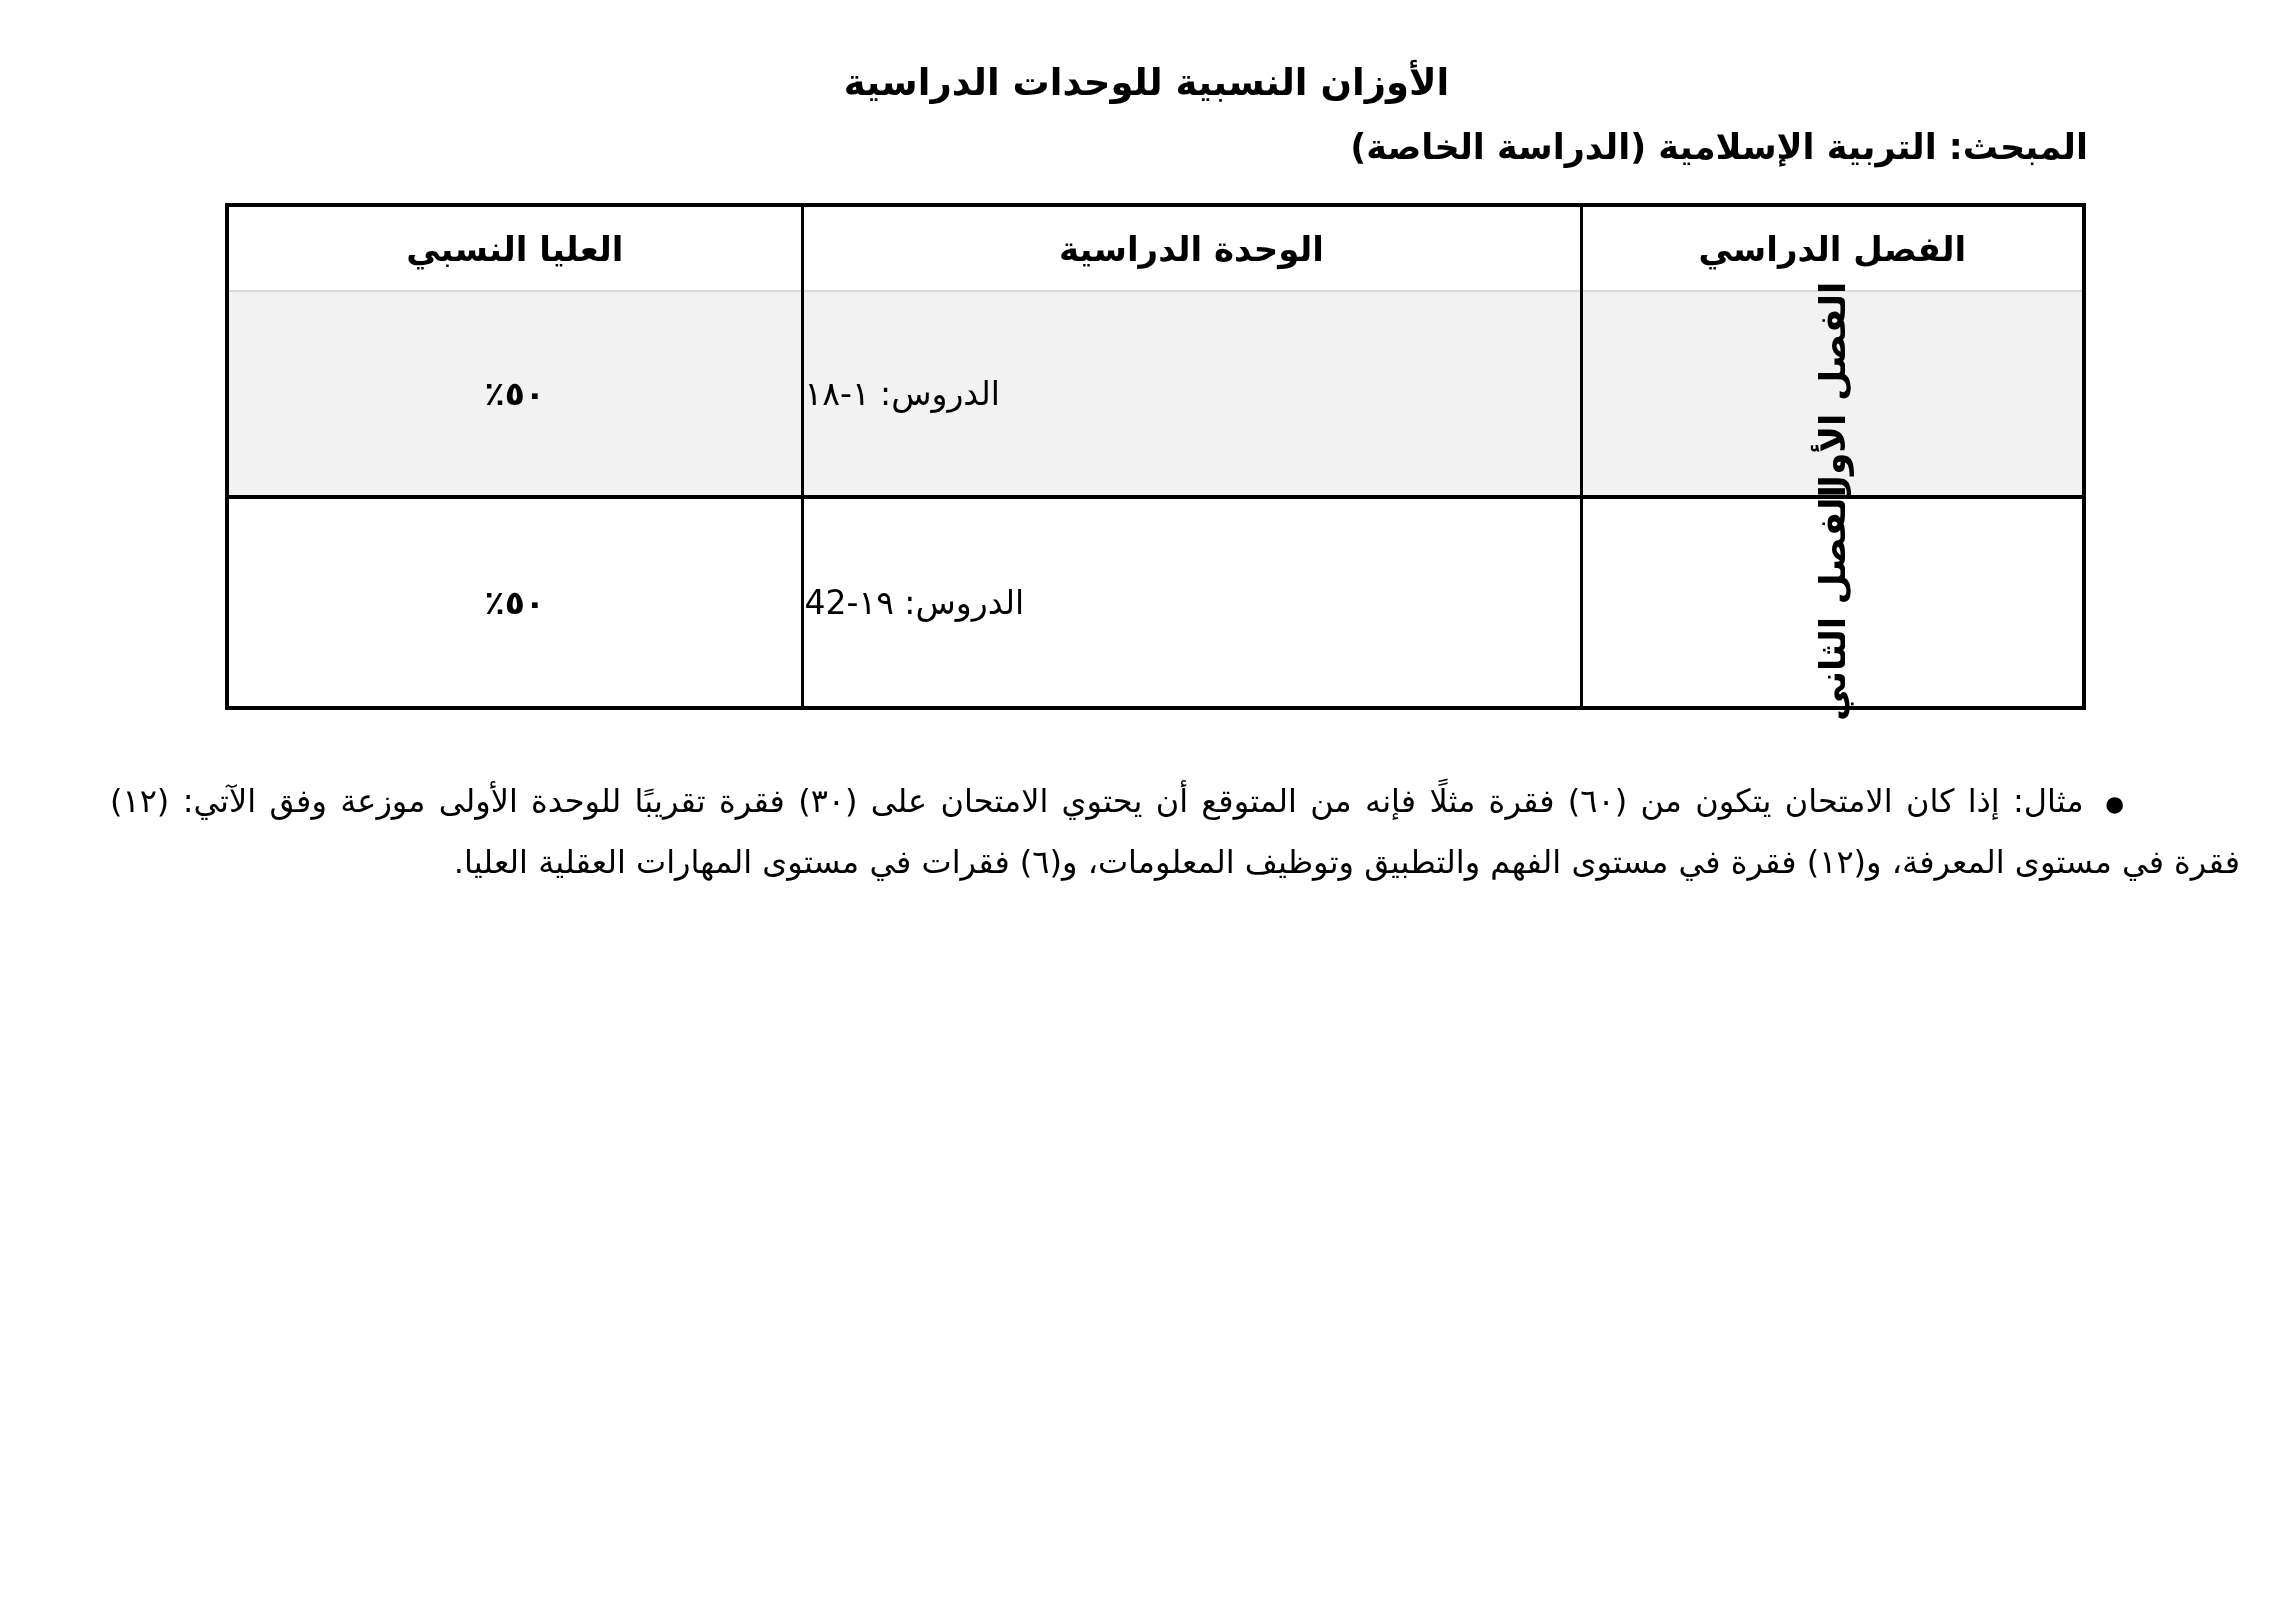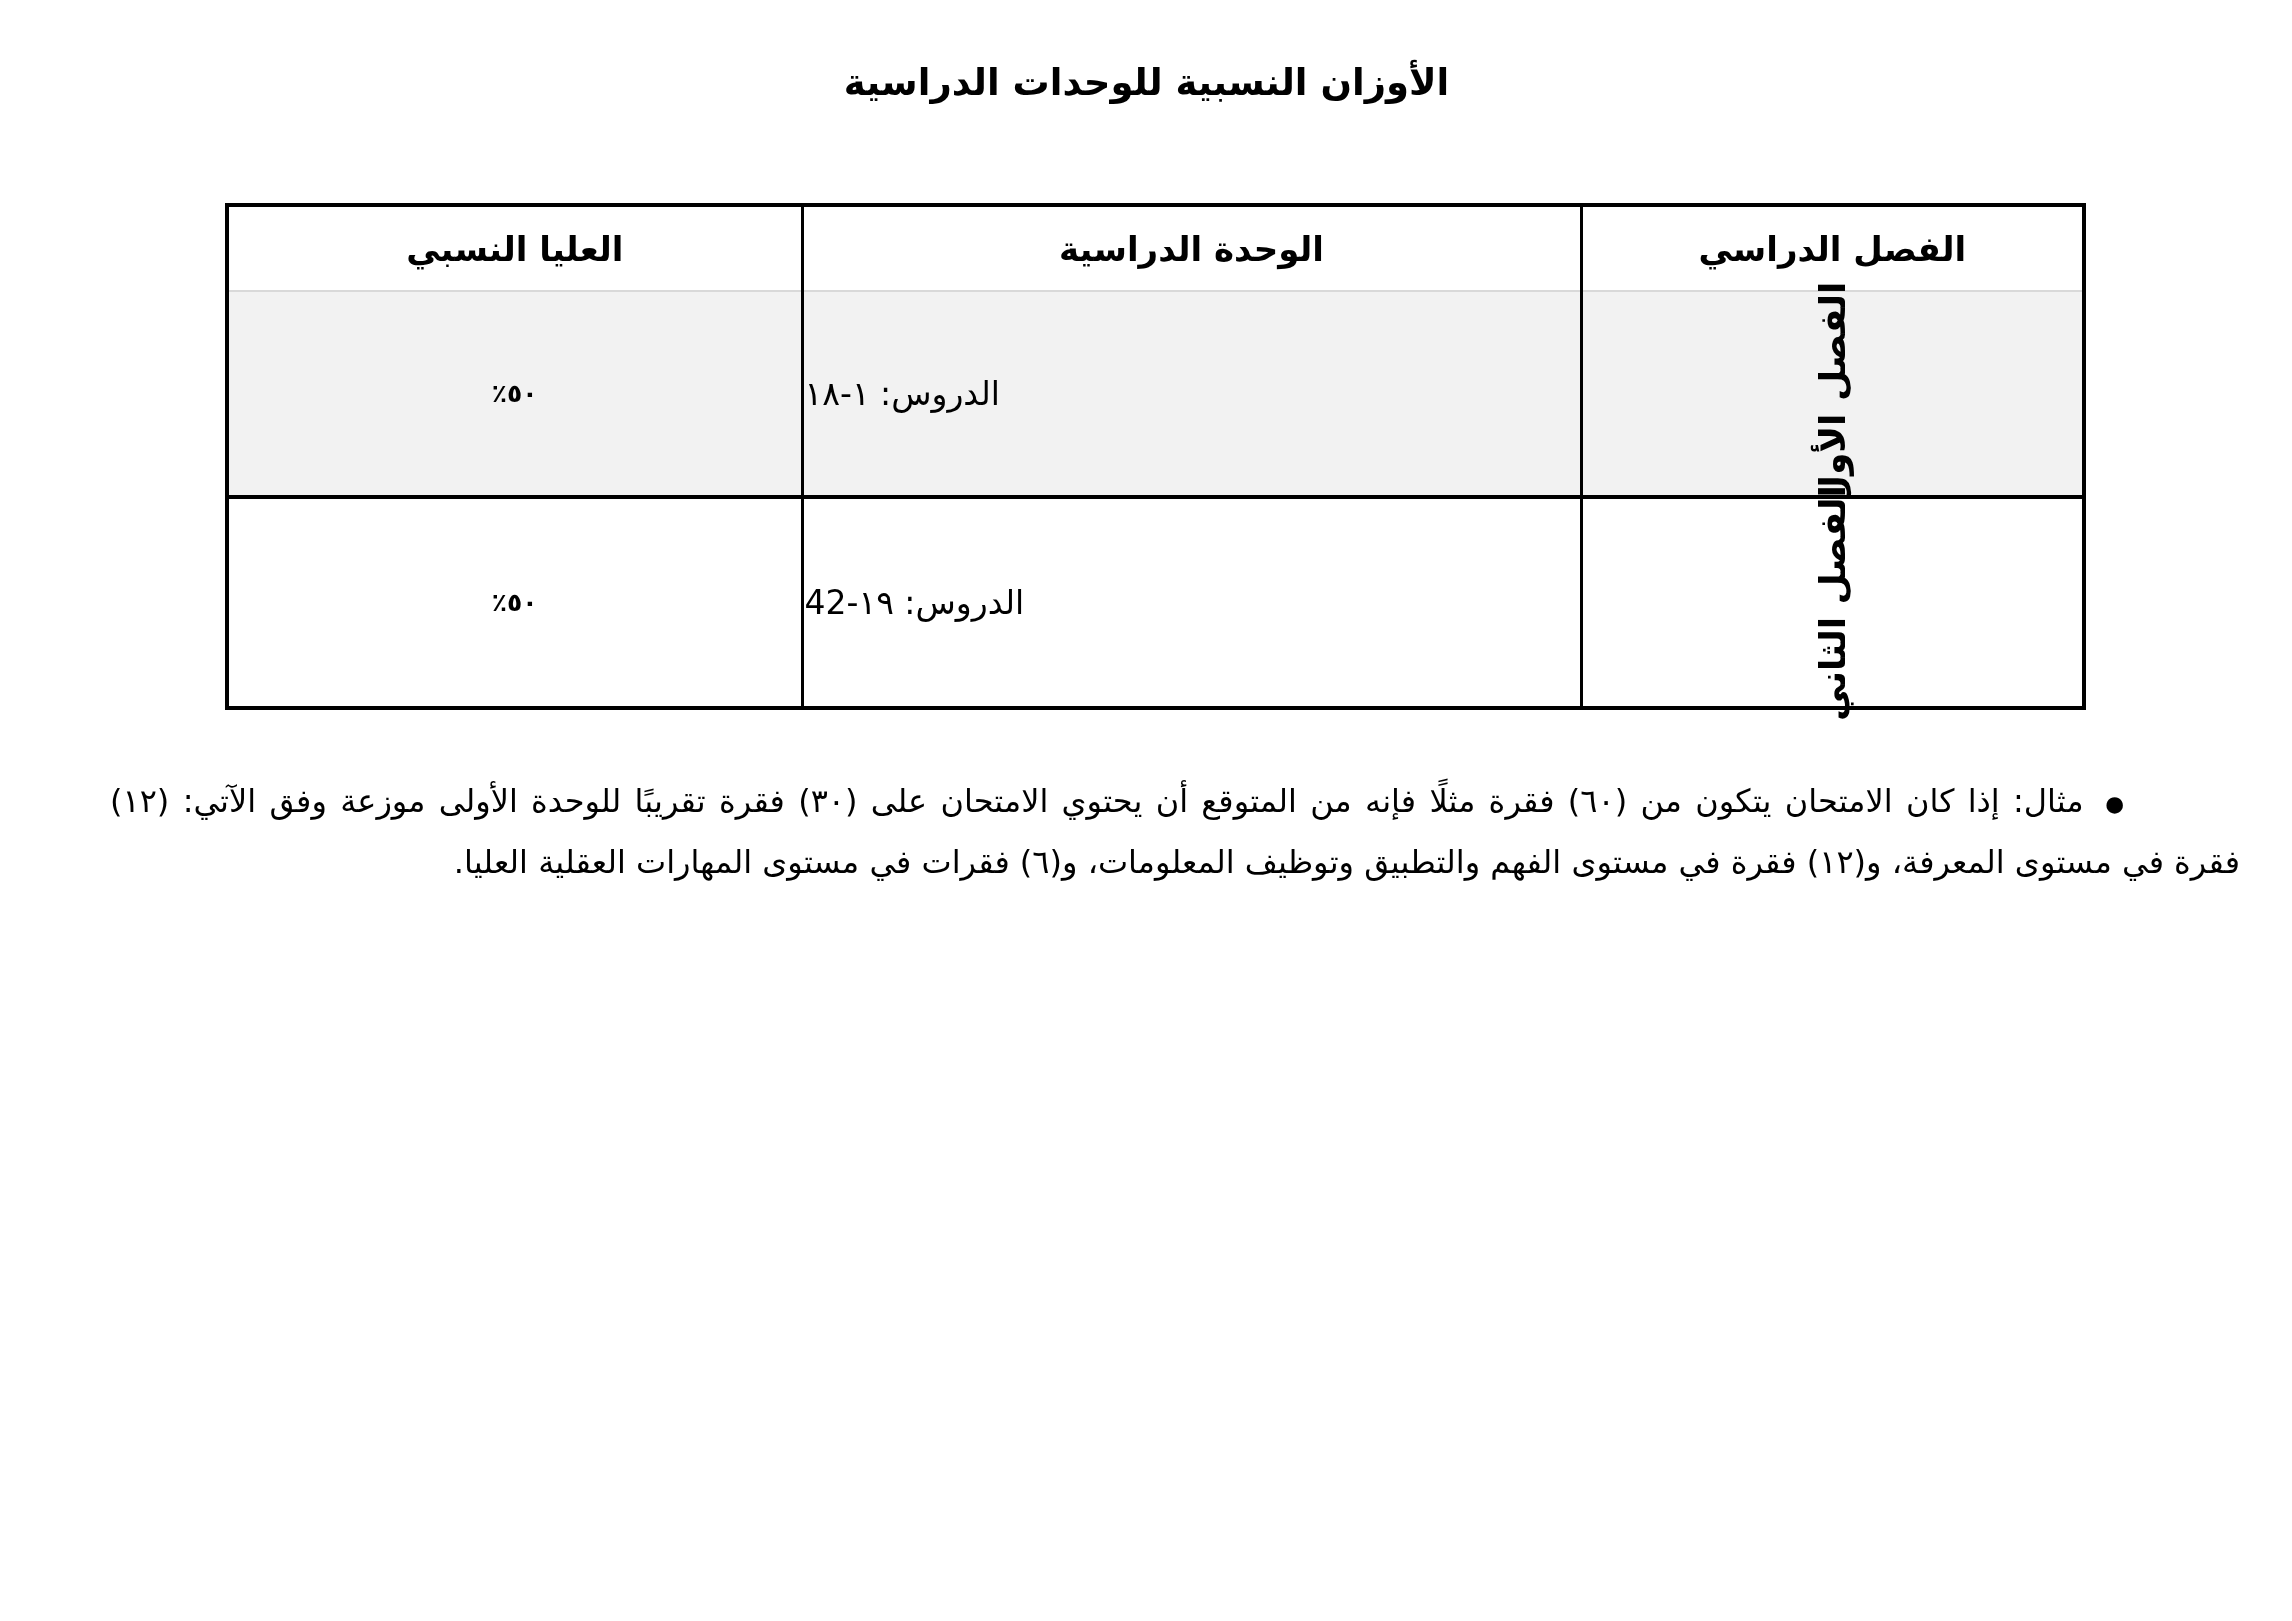--- a/index.html
+++ b/index.html
@@ -46,40 +46,41 @@
     border-top:none;border-bottom:4.9px solid var(--border);
   }
   .weights-table tr.row2 td{height:211px;background:#ffffff;}
   .sem-cell{position:relative;}
   .rot{
     position:absolute;top:50%;left:50%;
     transform:translate(-50%,-50%) rotate(-90deg);
     white-space:nowrap;font-size:36px;font-weight:bold;
   }
   .unit-cell{text-align:left;padding-right:28px;font-size:33px;}
-  .weight-cell{text-align:center;font-size:25px;font-weight:bold;}
+  .weight-cell{text-align:center;font-size:33px;font-weight:bold;}
 
   .notes{
     position:absolute;top:772px;right:53px;left:110px;
     font-size:32px;line-height:59px;text-align:justify;
   }
   .note{text-indent:116px;}
   .bullet{
     display:inline-block;font-size:21.6px;vertical-align:middle;
     margin-left:21.6px;text-indent:0;
   }
 </style>
 </head>
 <body>
 
 <div class="page">
 
   <div class="doc-title">الأوزان النسبية للوحدات الدراسية</div>
 
   <div class="subhead">
+    <span>المبحث: التربية الإسلامية (الدراسة الخاصة)</span>
   </div>
 
   <table class="weights-table">
     <colgroup>
       <col style="width:503px">
       <col style="width:779px">
       <col style="width:575px">
     </colgroup>
     <thead>
       <tr>

